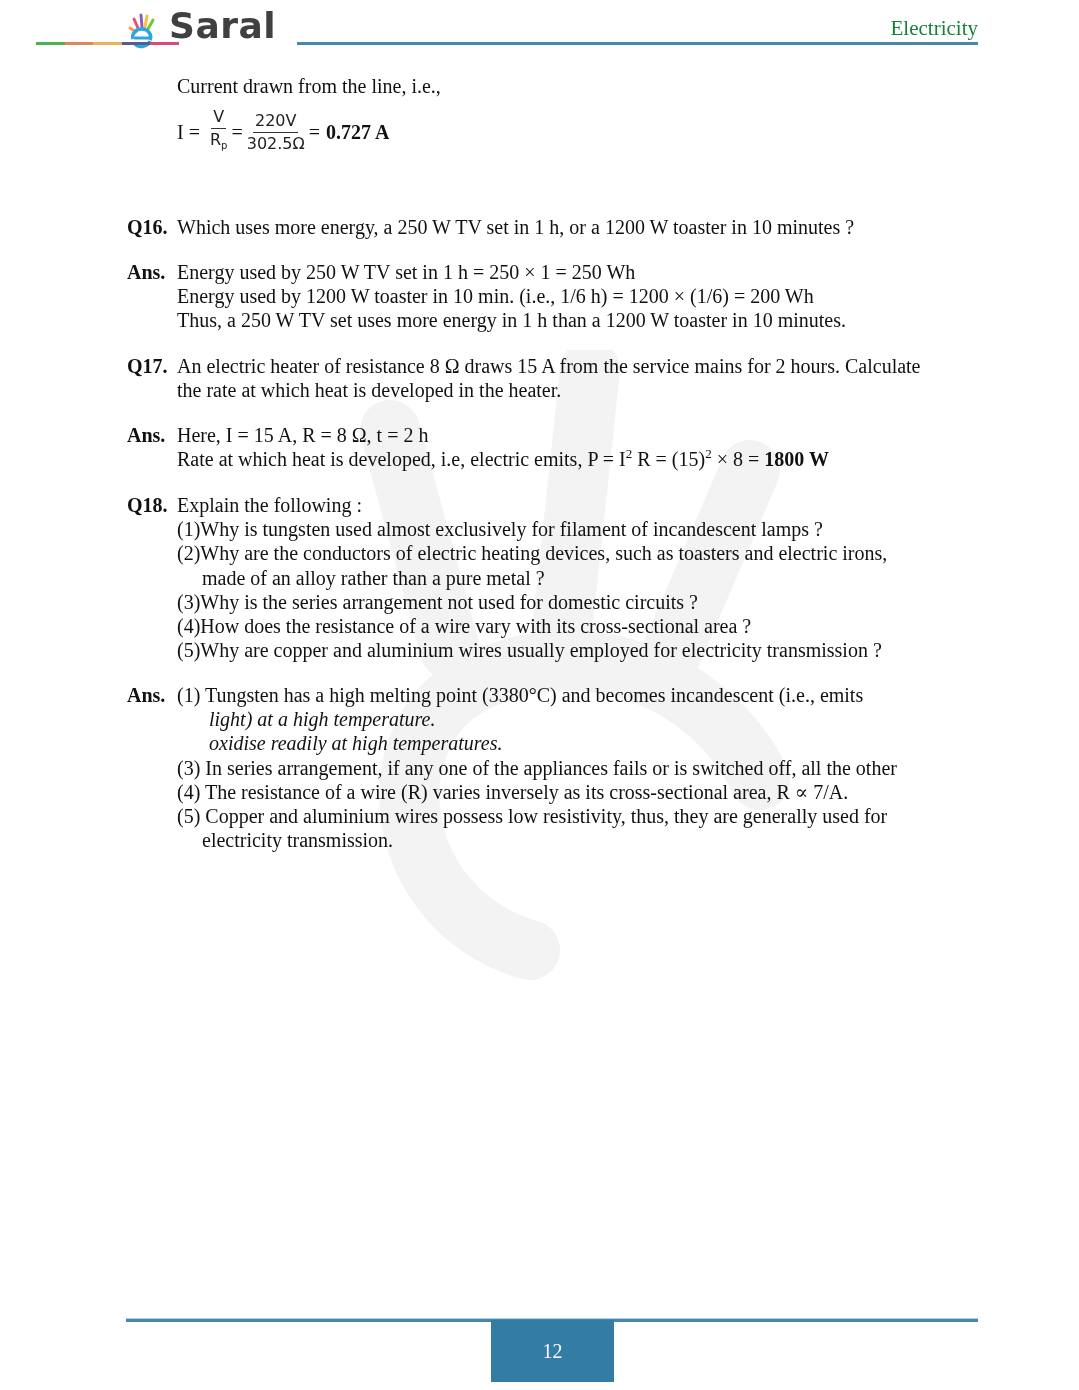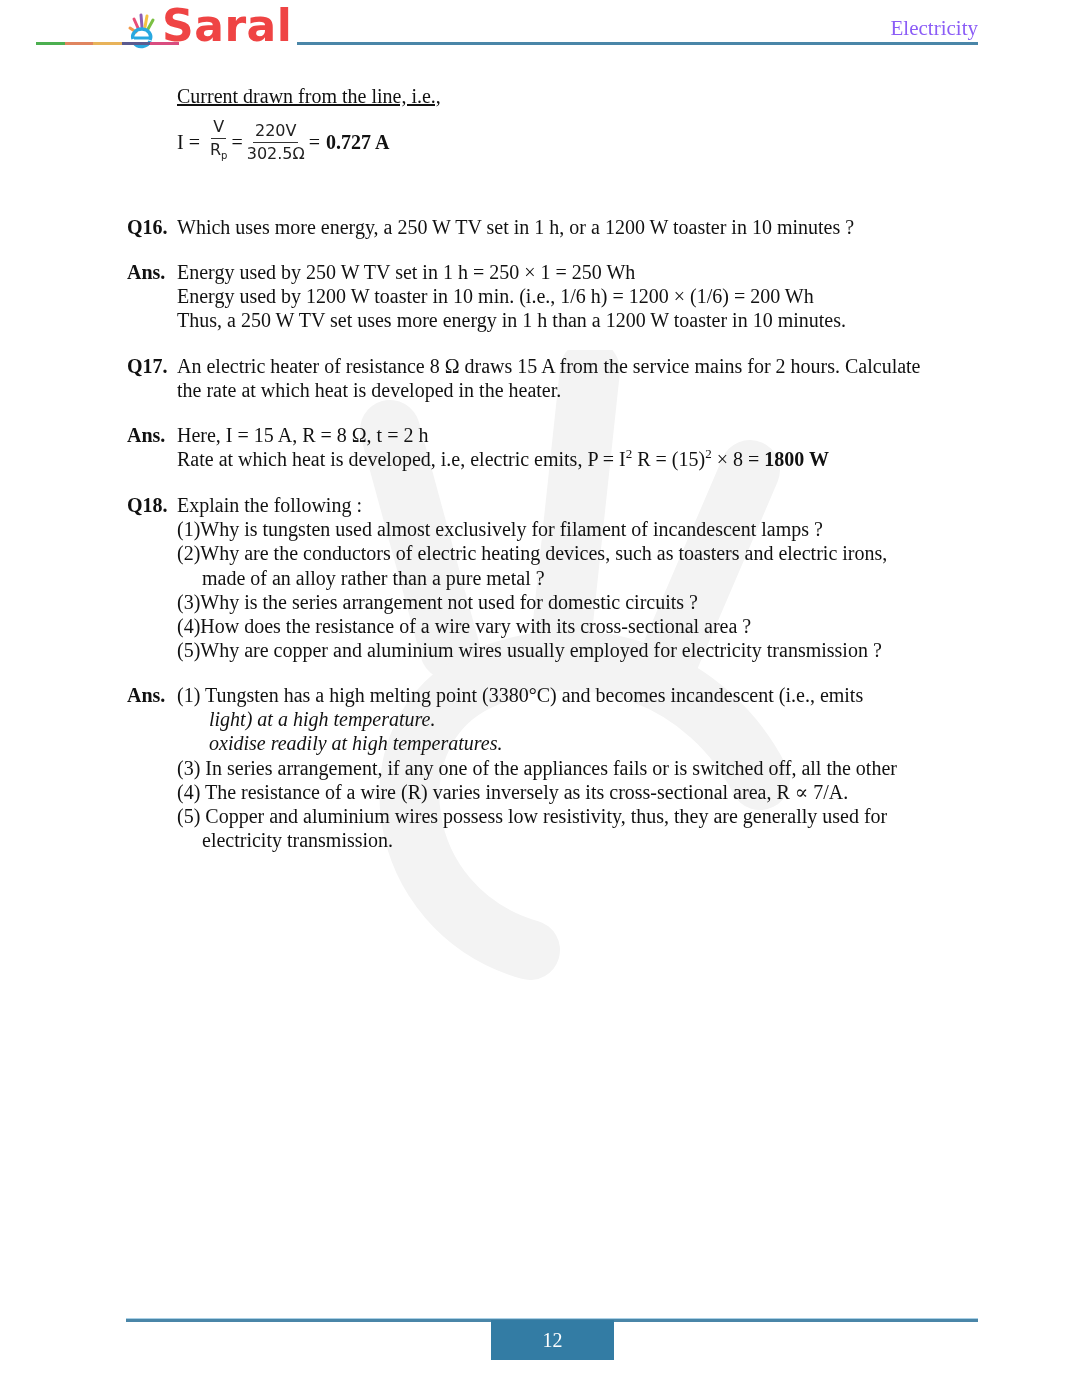--- a/index.html
+++ b/index.html
@@ -3,26 +3,26 @@
 <meta charset="utf-8">
 <style>
   html, body { margin:0; padding:0; background:#ffffff; }
   body { width:1079px; height:1390px; position:relative; overflow:hidden;
          font-family:"Liberation Serif", "DejaVu Serif", serif; color:#111; }
   .page { position:absolute; left:0; top:0; width:1079px; height:1390px; }
 
   
   .logo { position:absolute; left:126px; top:4px; height:44px; display:flex; align-items:flex-end; }
   .logo-mark { position:relative; width:32px; height:40px; }
-  .logo-text { font-family:"DejaVu Sans", sans-serif; font-weight:bold; font-size:44px;
-               color:#ef4444; letter-spacing:0.5px; line-height:40px; margin-left:4px; position:relative; top:-2px; }
+  .logo-text { font-family:"DejaVu Sans", sans-serif; font-weight:bold; font-size:36px;
+               color:#404040; letter-spacing:0.5px; line-height:40px; margin-left:11px; position:relative; top:-2px; }
   .logo-underline { position:absolute; left:36px; top:42px; width:143px; height:3px; display:flex; }
   .logo-underline span { flex:1; height:3px; }
   .header-rule { position:absolute; left:297px; top:42px; width:681px; height:3px; background:#4a86a8; }
-  .chapter-title { position:absolute; right:101px; top:16px; font-size:21px; color:#8b5cf6; }
+  .chapter-title { position:absolute; right:101px; top:16px; font-size:21px; color:#15803d; }
 
   
   .watermark { position:absolute; left:330px; top:350px; width:470px; height:680px; pointer-events:none; }
 
   
   .content { position:absolute; left:127px; top:72px; width:852px; font-size:20px; line-height:24.2px; }
   .line { white-space:nowrap; }
   .indent { padding-left:50px; }
   .indent2 { padding-left:75px; }
   .indent3 { padding-left:82px;font-style:italic; }
@@ -34,21 +34,21 @@
   .formula { position:absolute; left:50px; top:32px; height:52px; display:flex; align-items:center; font-size:20px; }
   .frac { display:inline-flex; flex-direction:column; align-items:center; margin:0 4px;
           font-family:"DejaVu Sans", sans-serif; font-size:16px; color:#222; }
   .frac .num { padding:0 2px 2px; border-bottom:1px solid #333; line-height:18px; }
   .frac .den { padding-top:2px; line-height:18px; }
   .frac .den sub { font-size:10px; }
 
   
   .footer-rule { position:absolute; left:126px; top:1318px; width:852px; height:3px;
                  background:#4a86a8; border-top:1px solid #a9d0e6; }
-  .page-box { position:absolute; left:491px; top:1320px; width:123px; height:40px; background:#337ca4;
+  .page-box { position:absolute; left:491px; top:1320px; width:123px; height:62px; background:#337ca4;
               color:#ffffff; font-size:20px; display:flex; align-items:center; justify-content:center; }
 </style>
 </head>
 <body>
 
 <div class="page">
 
   <div class="logo">
     <div class="logo-mark">
       <svg width="34" height="42" viewBox="0 0 34 42">
@@ -78,21 +78,21 @@
     <g fill="none" stroke="#f3f3f3" stroke-width="60" stroke-linecap="round">
       <path d="M60 80 L120 300"></path>
       <path d="M260 20 L230 300"></path>
       <path d="M420 120 L330 330"></path>
       <path d="M200 600 C 60 560, 40 380, 150 330 C 260 280, 380 330, 430 430"></path>
     </g>
   </svg>
 
   <div class="content">
 
-    <div class="block" style="top:12px;text-decoration:underline;">
+    <div class="block" style="top:2px;">
       <div class="line indent">Current drawn from the line, i.e.,</div>
       <div class="formula">
         <span>I =</span>
         <span class="frac" style="margin-left:10px;">
           <span class="num">V</span>
           <span class="den"><span>R</span><sub>p</sub></span>
         </span>
         <span>=</span>
         <span class="frac">
           <span class="num">220V</span>

